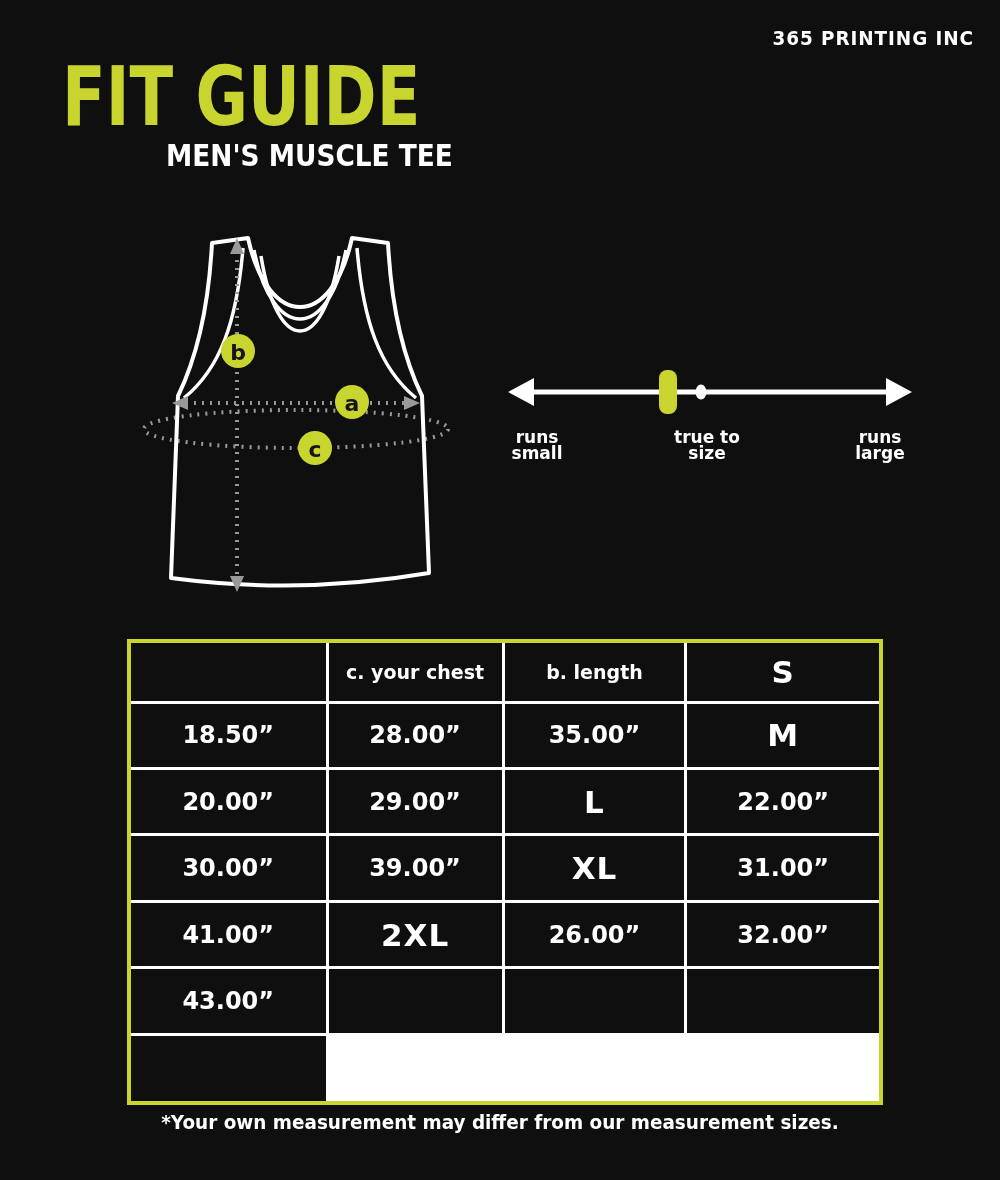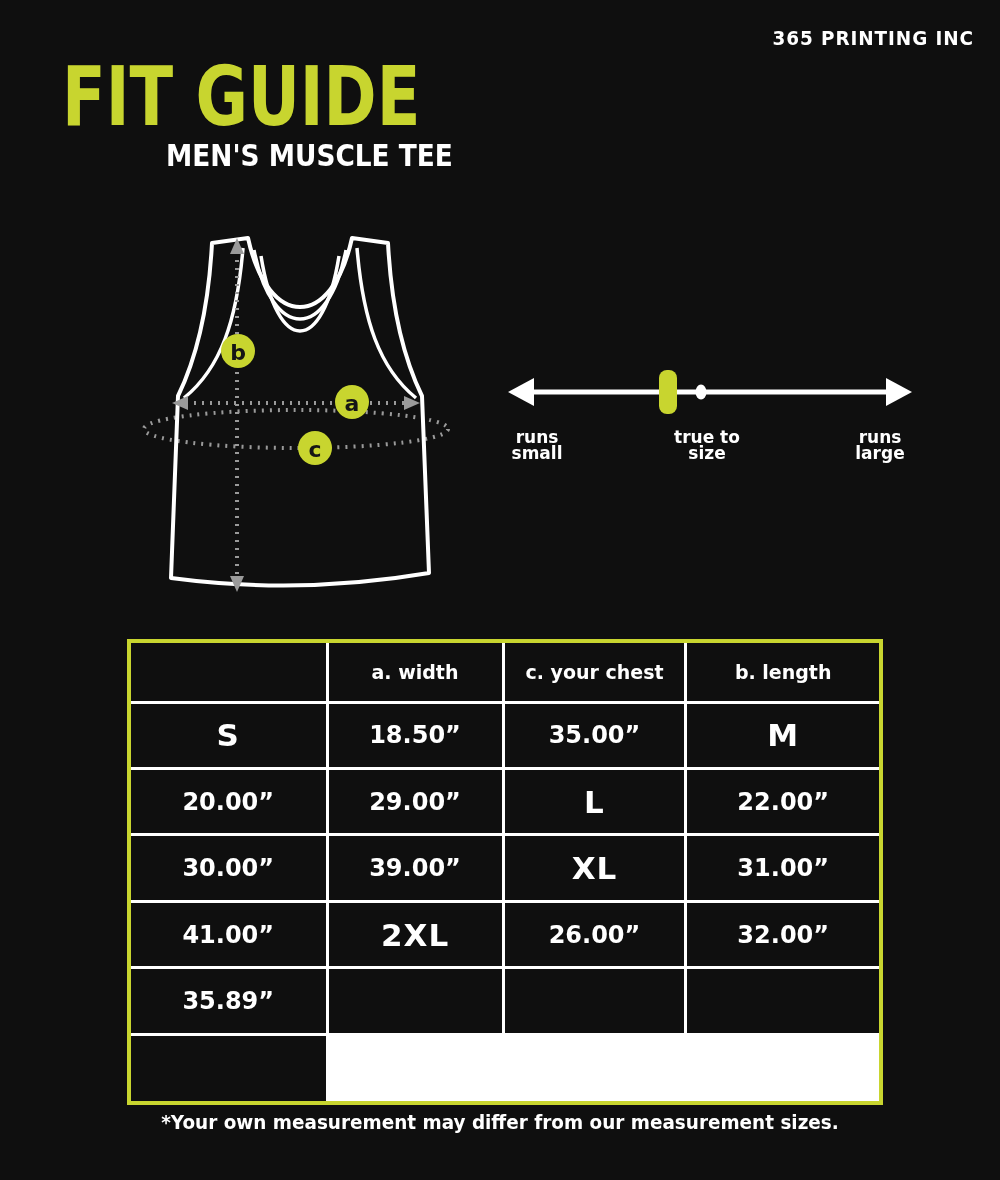--- a/index.html
+++ b/index.html
@@ -117,45 +117,45 @@
     <span>true to</span>
     <span>size</span>
   </div>
   <div class="scale-label lbl-large">
     <span>runs</span>
     <span>large</span>
   </div>
 
   <div class="size-table">
     <div class="cell hcell"></div>
-    <div class="cell hcell">a. width</div>
     <div class="cell hcell">c. your chest</div>
     <div class="cell hcell">b. length</div>
 
     <div class="cell scell">S</div>
     <div class="cell vcell">18.50”</div>
+    <div class="cell vcell">28.00”</div>
     <div class="cell vcell">35.00”</div>
 
     <div class="cell scell">M</div>
     <div class="cell vcell">20.00”</div>
     <div class="cell vcell">29.00”</div>
 
     <div class="cell scell">L</div>
     <div class="cell vcell">22.00”</div>
     <div class="cell vcell">30.00”</div>
     <div class="cell vcell">39.00”</div>
 
     <div class="cell scell">XL</div>
     <div class="cell vcell">31.00”</div>
     <div class="cell vcell">41.00”</div>
 
     <div class="cell scell">2XL</div>
     <div class="cell vcell">26.00”</div>
     <div class="cell vcell">32.00”</div>
-    <div class="cell vcell">35.89”</div>
+    <div class="cell vcell">43.00”</div>
 
     <div class="cell"></div>
     <div class="cell"></div>
     <div class="cell"></div>
     <div class="cell"></div>
   </div>
 
   <div class="footnote">*Your own measurement may differ from our measurement sizes.</div>
 
 </div>

